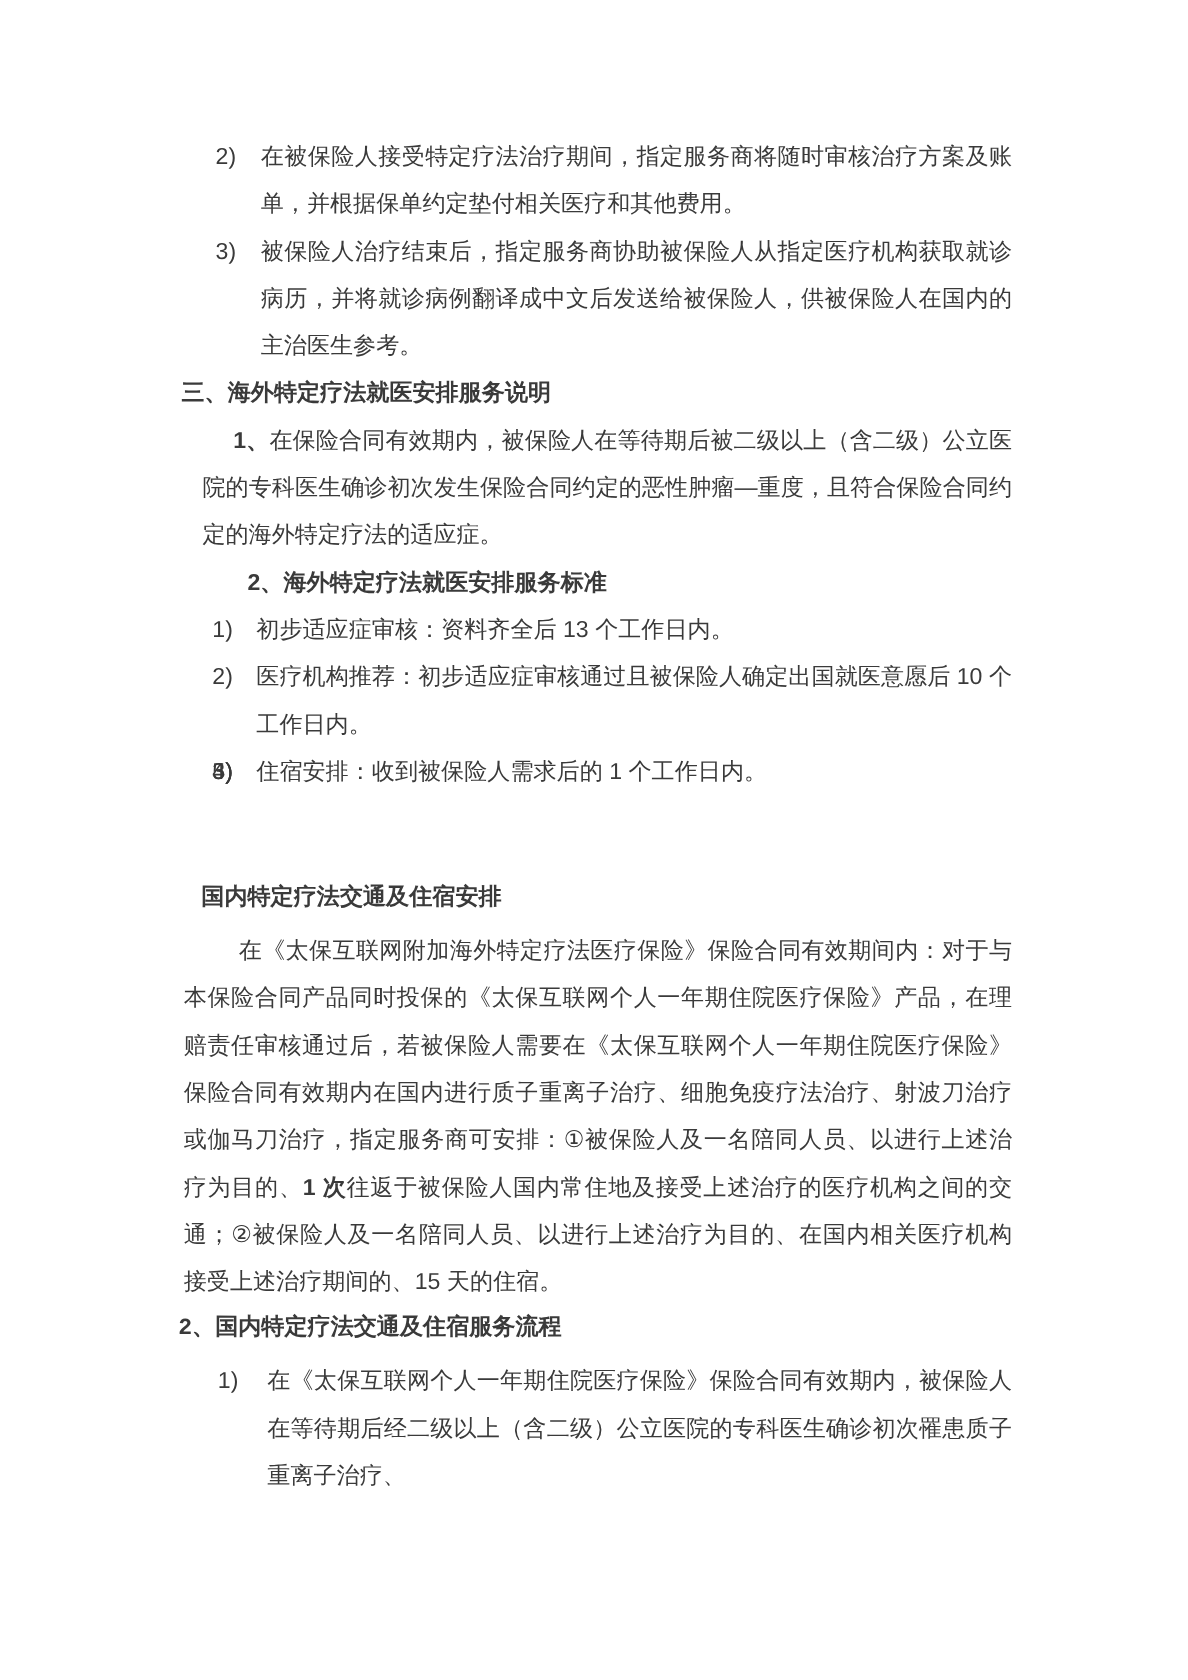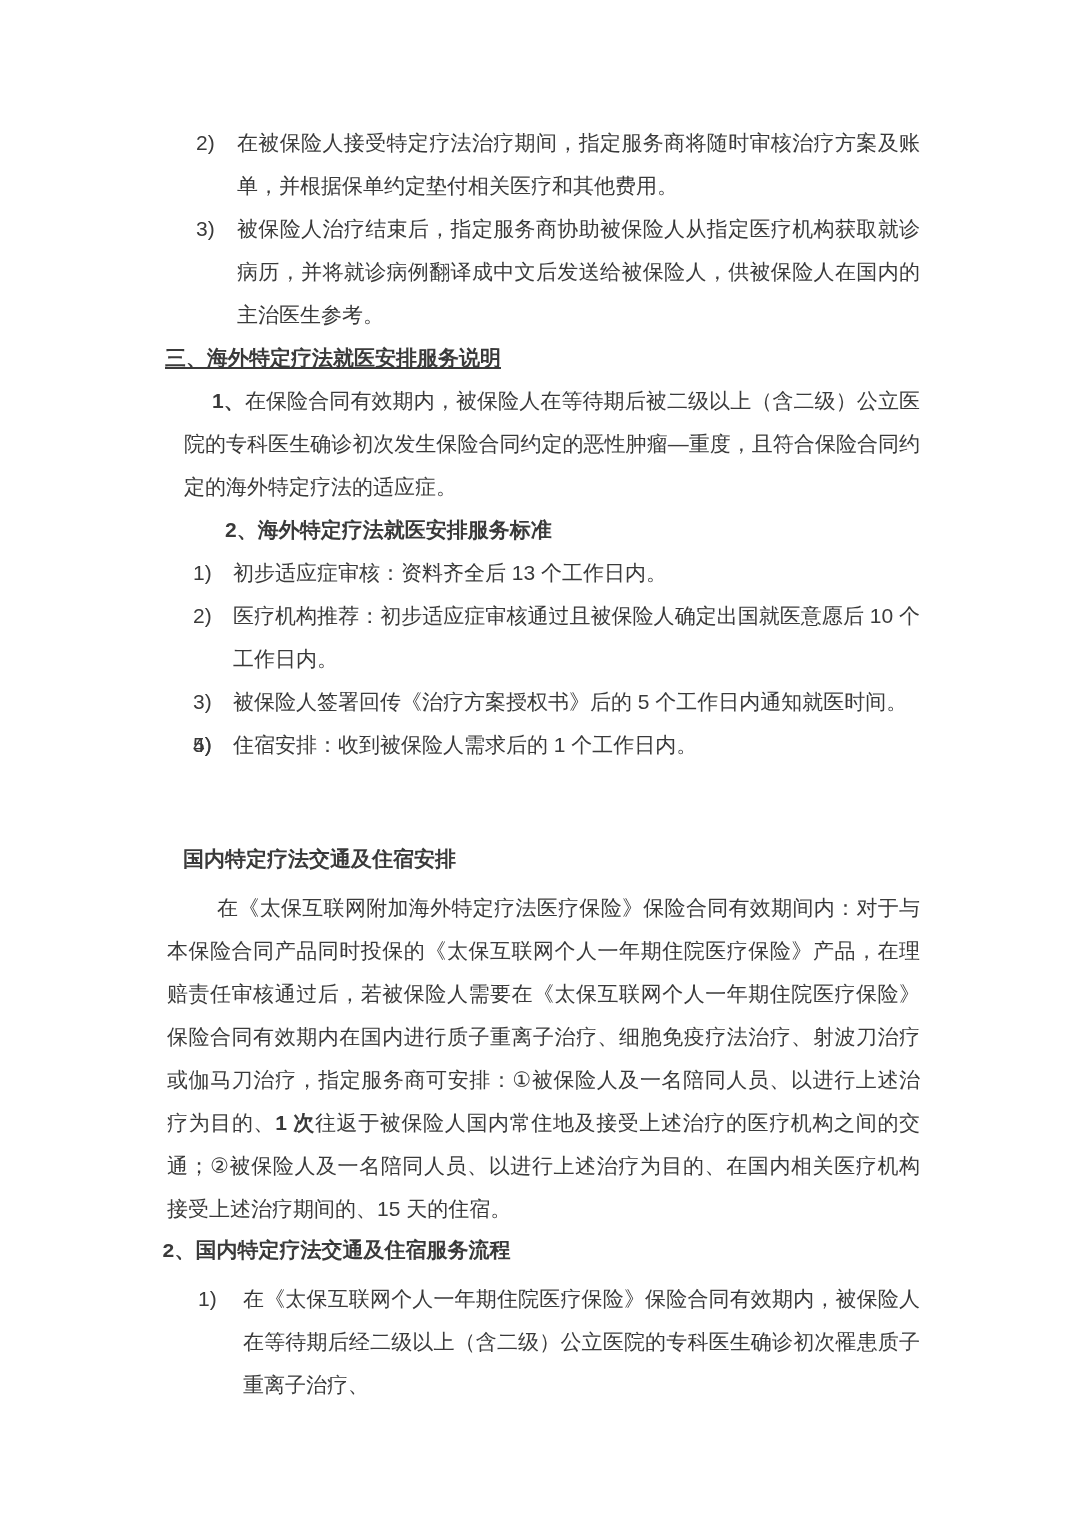--- a/index.html
+++ b/index.html
@@ -17,21 +17,21 @@
     left:165px;
     top:121px;
     width:755px;
     font-size:21px;
     line-height:43px;
     color:#3a3a3a;
     text-align:justify;
   }
   .blk{position:relative;}
   .heading{font-weight:700; text-align:left;}
-  .h-sec{margin-left:0;text-decoration:underline;}
+  .h-sec{margin-left:0;}
   .h-sub{margin-left:60px;}
   .h-domestic{margin-left:18px;}
   .h-domestic2{margin-left:14px; margin-top:-6px;}
   .h-flow{margin-left:-3px;font-family:Liberation Mono, monospace;}
   .li{position:relative;}
   .li .marker{position:absolute; top:0;}
   .li-a{padding-left:72px;}  .li-a > .marker{left:31px;}
   .li-b{padding-left:68px;}  .li-b > .marker{left:28px;}
   .li-c{padding-left:78px; margin-top:4px;}  .li-c > .marker{left:33px;}
   .para-a{margin-left:19px; text-indent:28px;}
@@ -43,21 +43,21 @@
 
 <div class="page">
   <div class="content" id="doc-content">
       <div class="blk li li-a"><span class="marker">2)</span><span>在被保险人接受特定疗法治疗期间，指定服务商将随时审核治疗方案及账单，并根据保单约定垫付相关医疗和其他费用。</span></div>
       <div class="blk li li-a"><span class="marker">3)</span><span>被保险人治疗结束后，指定服务商协助被保险人从指定医疗机构获取就诊病历，并将就诊病例翻译成中文后发送给被保险人，供被保险人在国内的主治医生参考。</span></div>
       <div class="blk heading h-sec">三、海外特定疗法就医安排服务说明</div>
       <div class="blk para-a"><span class="b">1、</span><span>在保险合同有效期内，被保险人在等待期后被二级以上（含二级）公立医院的专科医生确诊初次发生保险合同约定的恶性肿瘤—重度，且符合保险合同约定的海外特定疗法的适应症。</span></div>
       <div class="blk heading h-sub">2、海外特定疗法就医安排服务标准</div>
       <div class="blk li li-b"><span class="marker">1)</span><span>初步适应症审核：资料齐全后 13 个工作日内。</span></div>
       <div class="blk li li-b"><span class="marker">2)</span><span>医疗机构推荐：初步适应症审核通过且被保险人确定出国就医意愿后 10 个工作日内。</span></div>
-      <div class="blk li li-b"><span class="marker">3)</span><span>被保险人签署回传《治疗方案授权书》后的 5 个工作日内通知就医时间。</span></div>
+      <div class="blk li li-b"><span class="marker">3)</span></div>
       <div class="blk li li-b"><span class="marker">4)</span></div>
       <div class="blk li li-b"><span class="marker">5)</span><span>住宿安排：收到被保险人需求后的 1 个工作日内。</span></div>
       <div style="height: 71px;"></div>
       <div class="blk heading h-domestic">国内特定疗法交通及住宿安排</div>
       <div class="blk para-b"><span>在《太保互联网附加海外特定疗法医疗保险》保险合同有效期间内：对于与本保险合同产品同时投保的《太保互联网个人一年期住院医疗保险》产品，在理赔责任审核通过后，若被保险人需要在《太保互联网个人一年期住院医疗保险》保险合同有效期内在国内进行质子重离子治疗、细胞免疫疗法治疗、射波刀治疗或伽马刀治疗，指定服务商可安排：①被保险人及一名陪同人员、以进行上述治疗为目的、</span><span class="b">1 次</span><span>往返于被保险人国内常住地及接受上述治疗的医疗机构之间的交通；②被保险人及一名陪同人员、以进行上述治疗为目的、在国内相关医疗机构接受上述治疗期间的、15 天的住宿。</span></div>
       <div class="blk heading h-flow">2、国内特定疗法交通及住宿服务流程</div>
       <div class="blk li li-c"><span class="marker">1)</span><span>在《太保互联网个人一年期住院医疗保险》保险合同有效期内，被保险人在等待期后经二级以上（含二级）公立医院的专科医生确诊初次罹患质子重离子治疗、</span></div>
     </div>
 </div>
 

